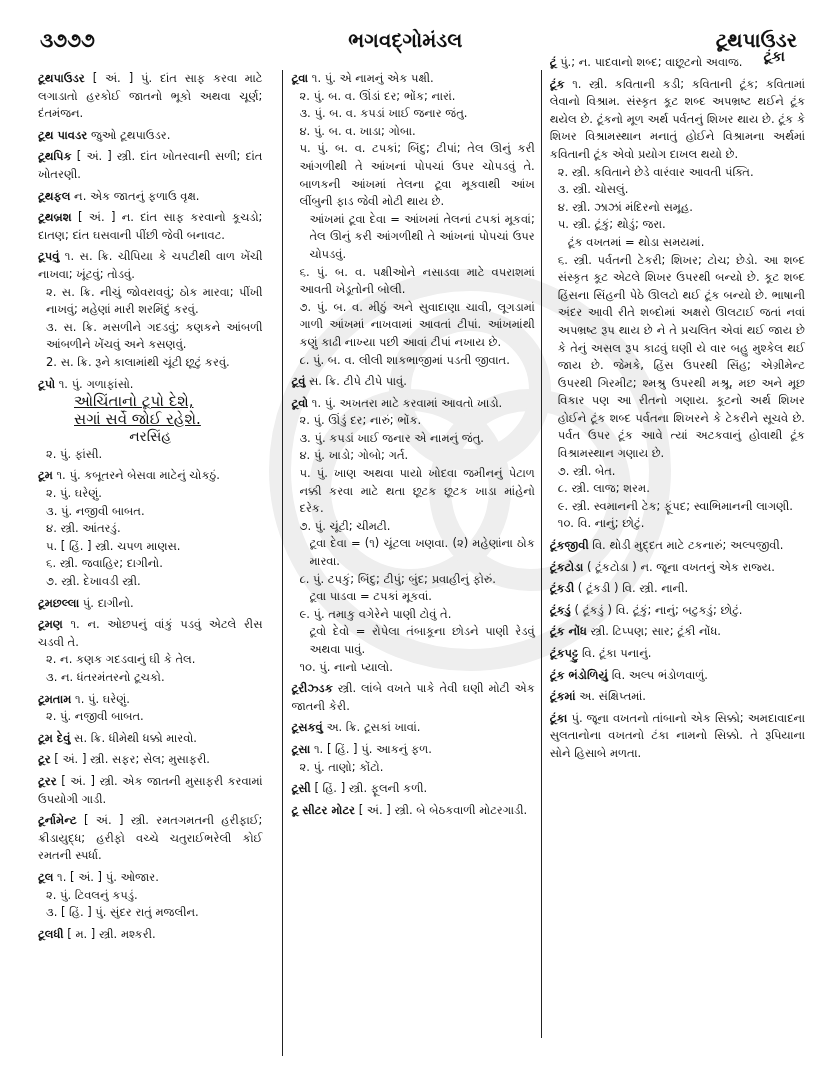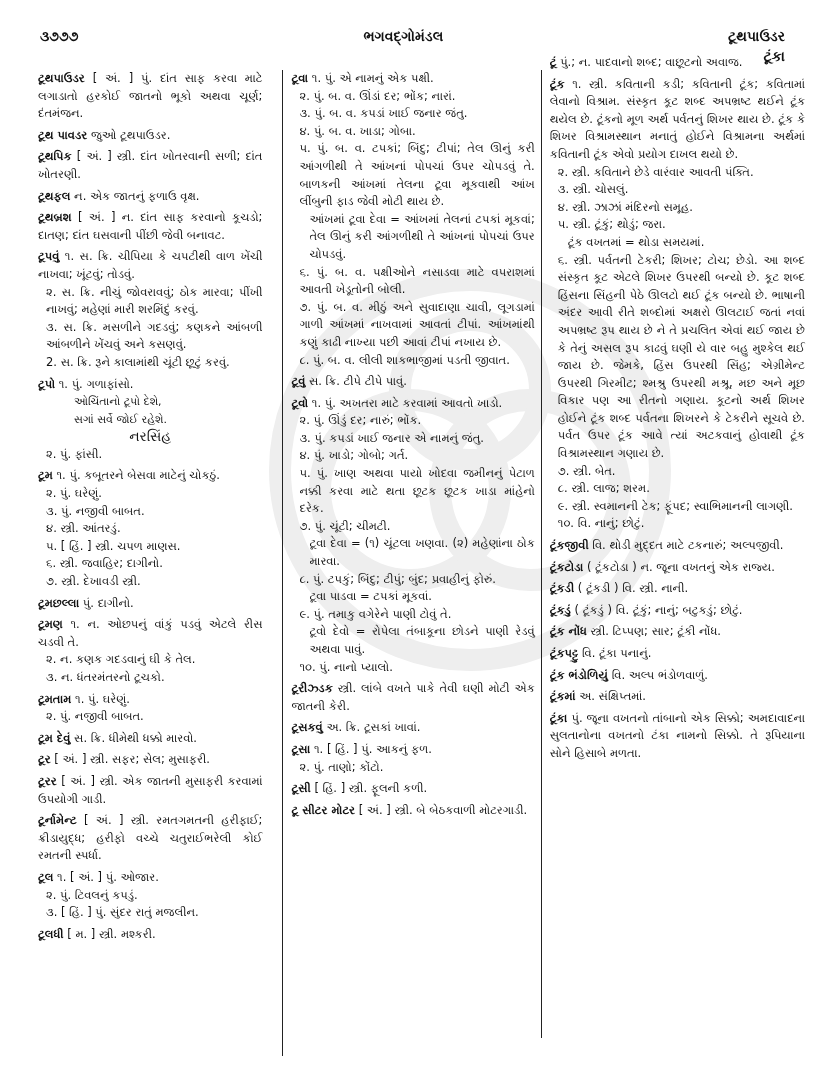--- a/index.html
+++ b/index.html
@@ -7,43 +7,43 @@
     width:825px; height:1076px; overflow:hidden;
     background:#ffffff; color:#111;
     font-family:"DejaVu Sans", sans-serif;
     position:relative;
   }
   .watermark {
     position:absolute; left:250px; top:250px; width:440px; height:440px;
     pointer-events:none; z-index:0;
   }
   .page-header {
-    position:absolute; top:28px; left:40px; right:40px; height:24px;
-    display:flex; justify-content:space-between; align-items:flex-start;
-    font-weight:bold; font-size:14px; z-index:1;
+    position:absolute; top:28px; left:40px; right:28px; height:24px;
+    display:flex; justify-content:space-between; align-items:flex-end;
+    font-weight:bold; font-size:20px; z-index:1;
   }
   .guide-word-2 {
     position:absolute; top:48px; right:40px; font-weight:bold; font-size:14px; z-index:1;
   }
   .columns {
     position:absolute; top:70px; left:38px; right:20px; bottom:20px;
     display:flex; z-index:1;
   }
   .col {
     font-size:11.5px; line-height:17.6px;
     box-sizing:border-box;
   }
   .col1 { width:247px; padding-right:20px; border-right:1.3px solid #222; }
   .col2 { width:260px; padding:0 6px 0 8px; border-right:1.3px solid #222; height:968px; }
   .col3 { width:265px; padding:0 0 0 8px; margin-top:-16px; }
   .entry { margin-bottom:4px; text-align:justify; }
   .entry p { margin:0; }
   .hw { font-weight:bold; }
   .sense { padding-left:8px; margin:0; }
-  .quote { padding-left:36px; font-size:11px; margin:0; }
+  .quote { padding-left:36px; font-size:15px; margin:0;text-decoration:underline; }
   .attrib { text-align:center; font-size:14px; margin:0; }
   .idiom { padding-left:18px; margin:0; }
 </style>
 </head>
 <body>
 
 <svg class="watermark" viewBox="0 0 440 440">
   <g fill="none" stroke="#eeeeee" stroke-width="22">
     <circle cx="220" cy="220" r="190"></circle>
     <circle cx="160" cy="240" r="90"></circle>

